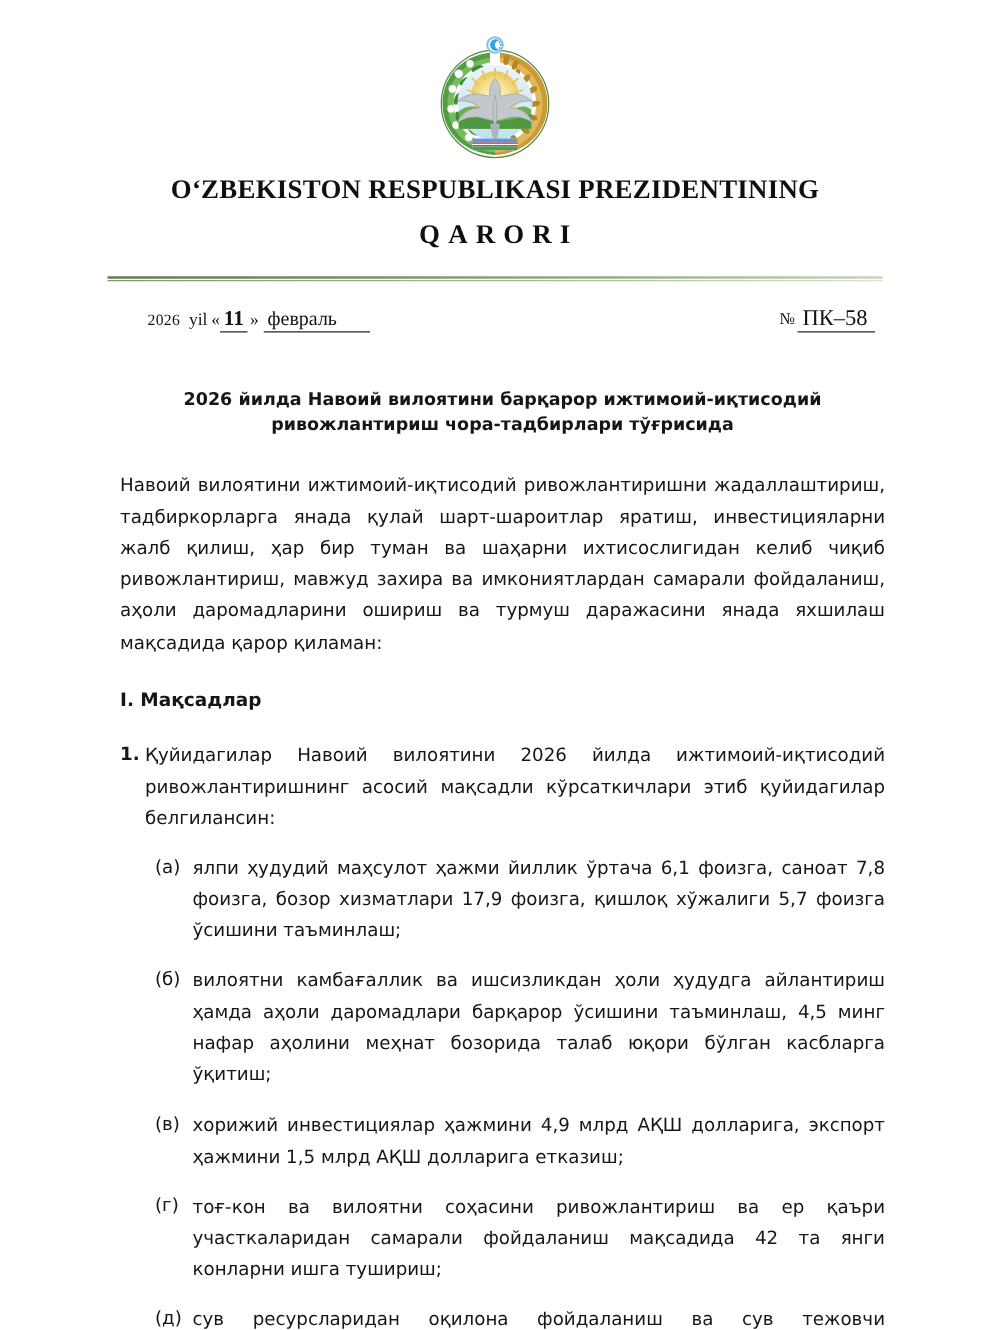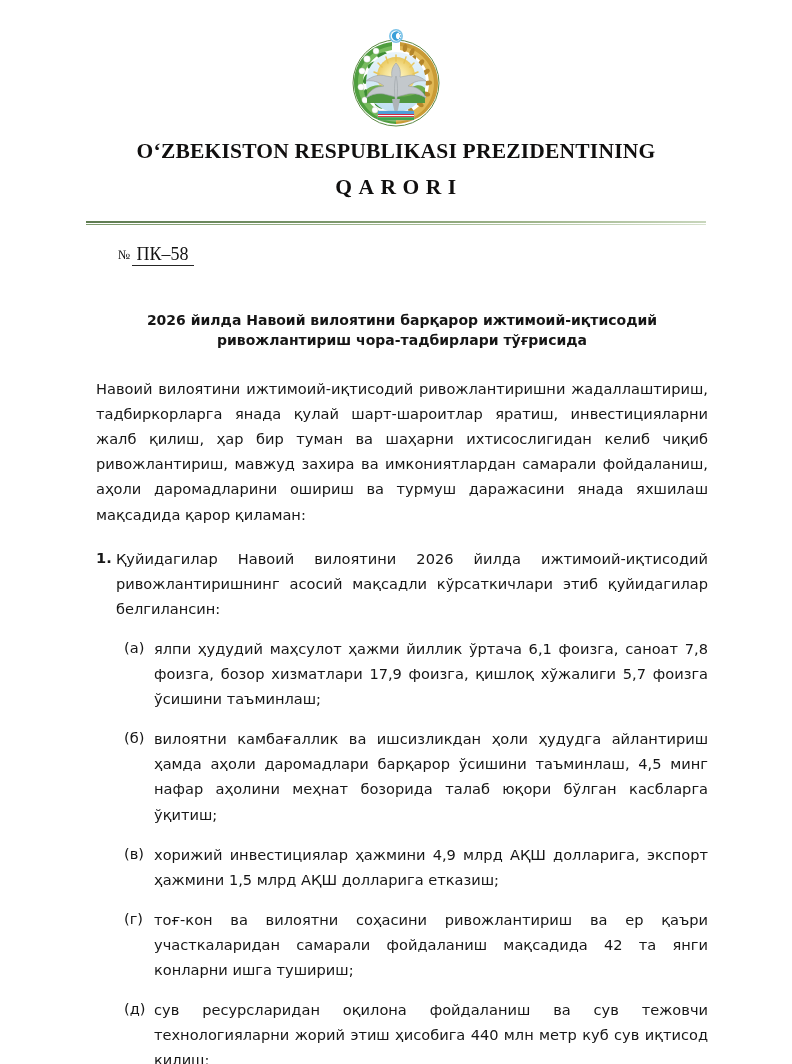--- a/index.html
+++ b/index.html
@@ -314,31 +314,35 @@
     <div class="line1">O‘ZBEKISTON RESPUBLIKASI PREZIDENTINING</div>
     <div class="line2">QARORI</div>
   </div>
 
   <div class="rule">
     <div class="bar-top"></div>
     <div class="bar-bottom"></div>
   </div>
 
   <div class="meta-row">
+    <div class="meta-left">
+      <span class="year">2026</span><span class="yil">yil</span><span class="quote">«</span><span class="day">11</span><span class="quote2">»</span><span class="month">февраль</span>
+    </div>
     <div class="meta-right">
       <span class="no-sign">№</span><span class="docnum">ПК–58</span>
     </div>
   </div>
 
   <div class="body-area">
 
     <div class="doc-title">2026 йилда Навоий вилоятини барқарор ижтимоий-иқтисодий ривожлантириш чора-тадбирлари тўғрисида</div>
 
     <p class="intro"><span>Навоий вилоятини ижтимоий-иқтисодий ривожлантиришни жадаллаштириш, тадбиркорларга янада қулай шарт-шароитлар яратиш, инвестицияларни жалб қилиш, ҳар бир туман ва шаҳарни ихтисослигидан келиб чиқиб ривожлантириш, мавжуд захира ва имкониятлардан самарали фойдаланиш, аҳоли даромадларини ошириш ва турмуш даражасини янада яхшилаш мақсадида </span><b>қарор қиламан</b><span>:</span></p>
 
+    <div class="section-heading">I. Мақсадлар</div>
 
     <div class="numbered">
       <div class="num">1.</div>
       <div class="ntext">Қуйидагилар Навоий вилоятини 2026 йилда ижтимоий-иқтисодий ривожлантиришнинг асосий мақсадли кўрсаткичлари этиб қуйидагилар белгилансин:</div>
     </div>
 
     <div class="lettered-list">
         <div class="lettered">
           <div class="mark">(а)</div>
           <div class="ltext"><span>ялпи ҳудудий маҳсулот ҳажми йиллик ўртача </span><b>6,1 фоизга</b><span>, саноат </span><b>7,8 фоизга</b><span>, бозор хизматлари </span><b>17,9 фоизга</b><span>, қишлоқ хўжалиги </span><b>5,7 фоизга</b><span> ўсишини таъминлаш;</span></div>

